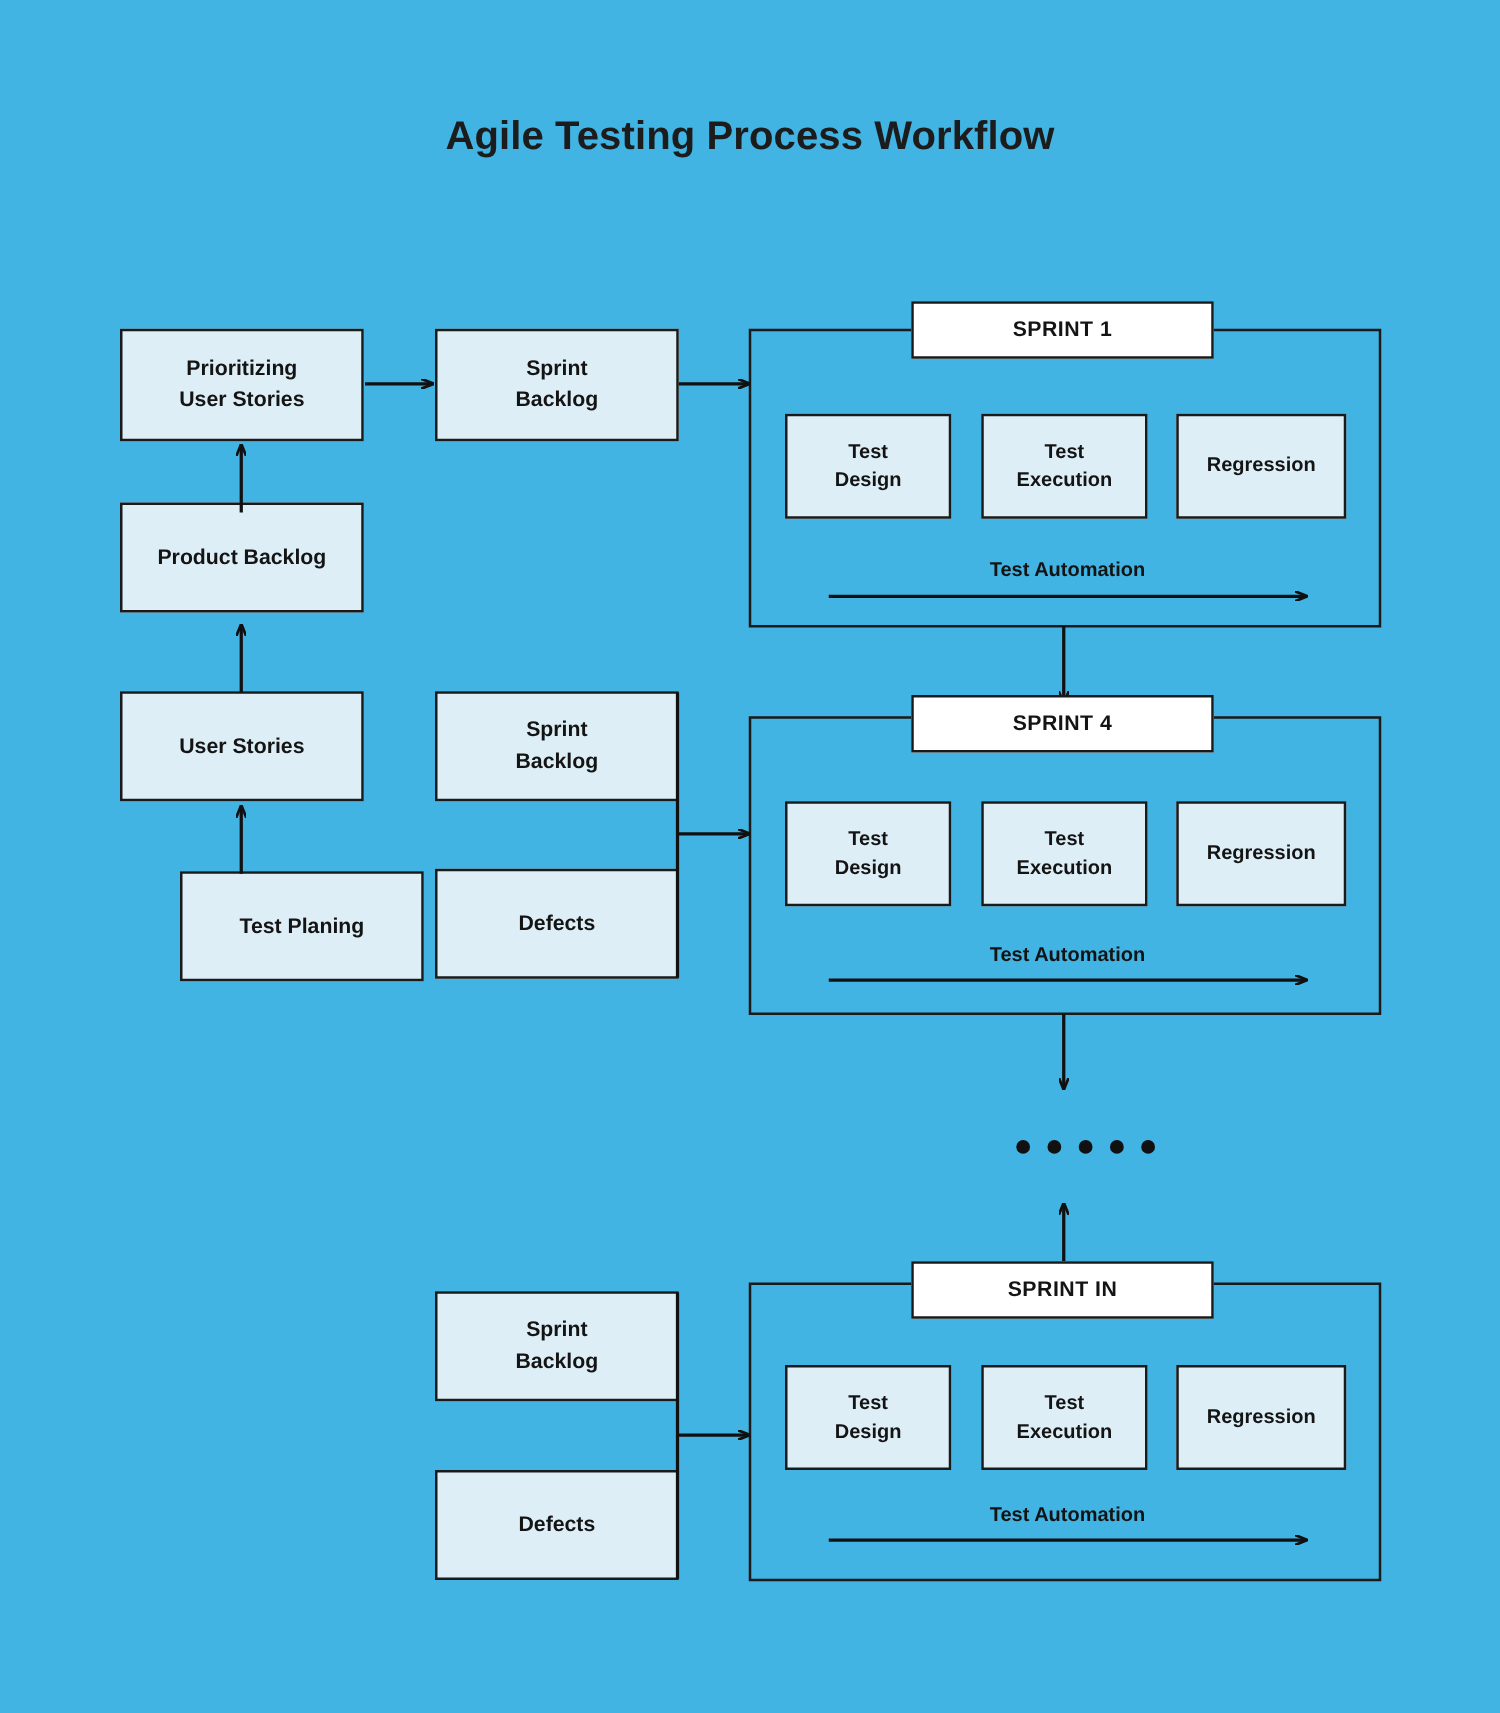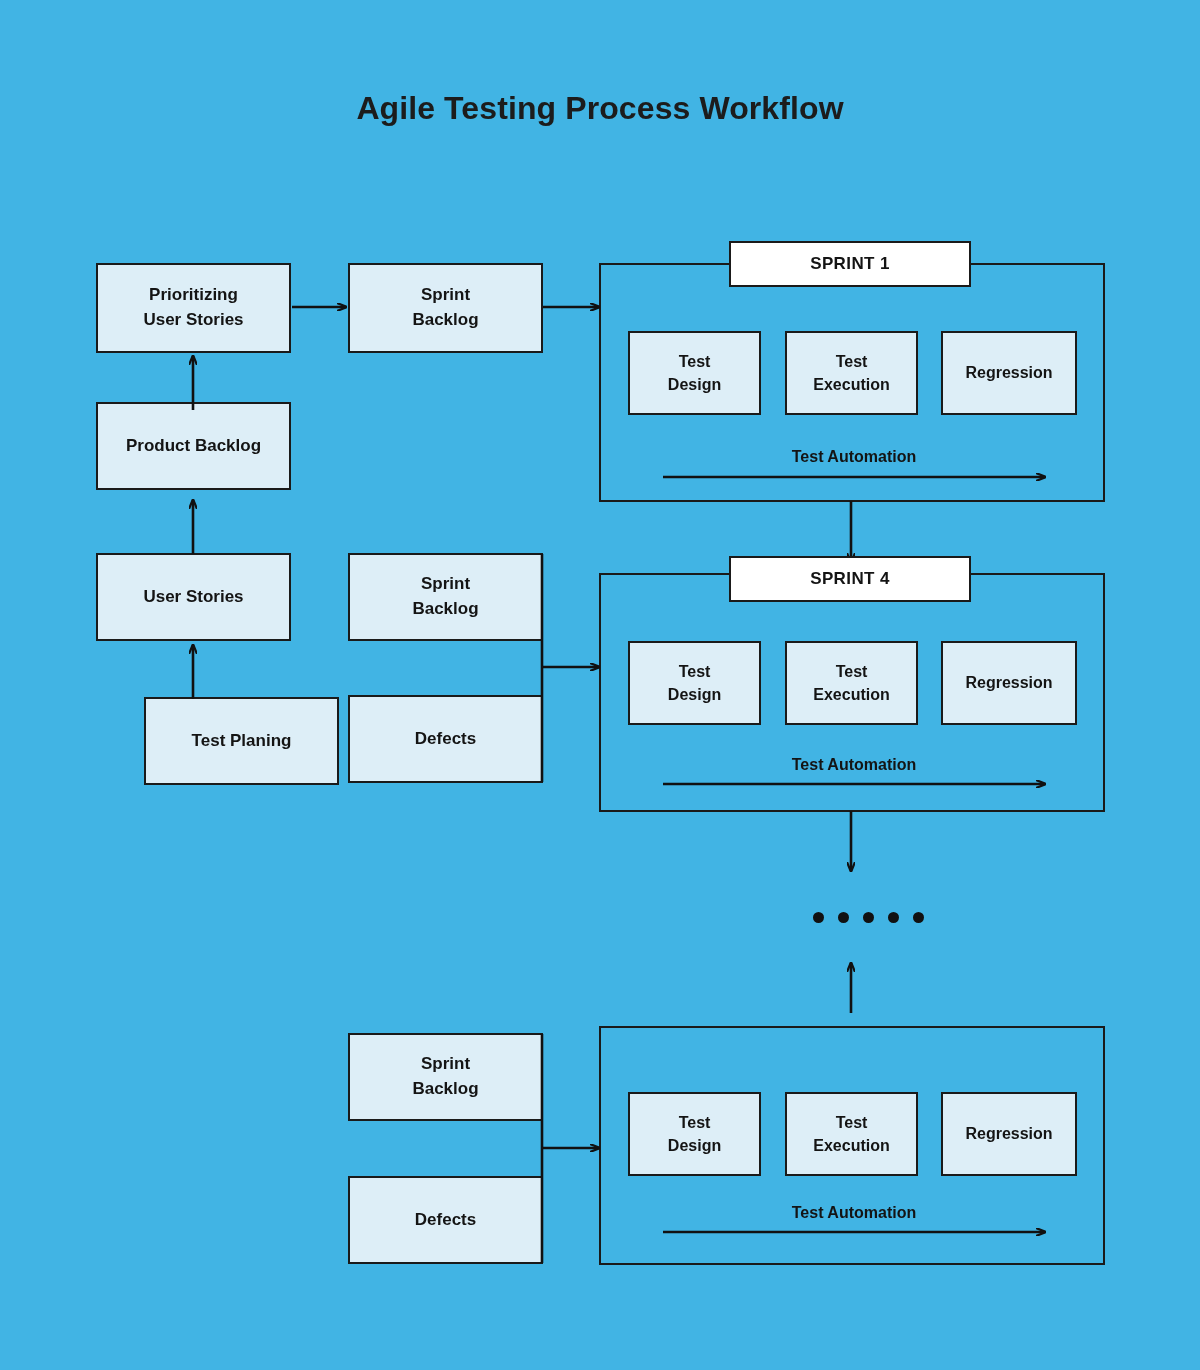--- a/index.html
+++ b/index.html
@@ -206,20 +206,21 @@
 
   <div class="dots-row" style="left:813px; top:912px;">
     <span class="dot"></span>
     <span class="dot"></span>
     <span class="dot"></span>
     <span class="dot"></span>
     <span class="dot"></span>
   </div>
 
   <div class="sprint-panel" style="left:599px; top:1026px; width:506px; height:239px;"></div>
+  <div class="sprint-label" style="left:729px; top:1009px; width:242px; height:46px;">SPRINT IN</div>
 
   <div class="subbox" style="left:628px; top:1092px; width:133px; height:84px;">Test
 Design</div>
   <div class="subbox" style="left:785px; top:1092px; width:133px; height:84px;">Test
 Execution</div>
   <div class="subbox" style="left:941px; top:1092px; width:136px; height:84px;">Regression</div>
 
   <div class="automation-label" style="left:663px; top:1204px; width:382px;">Test Automation</div>
 
 </div>

